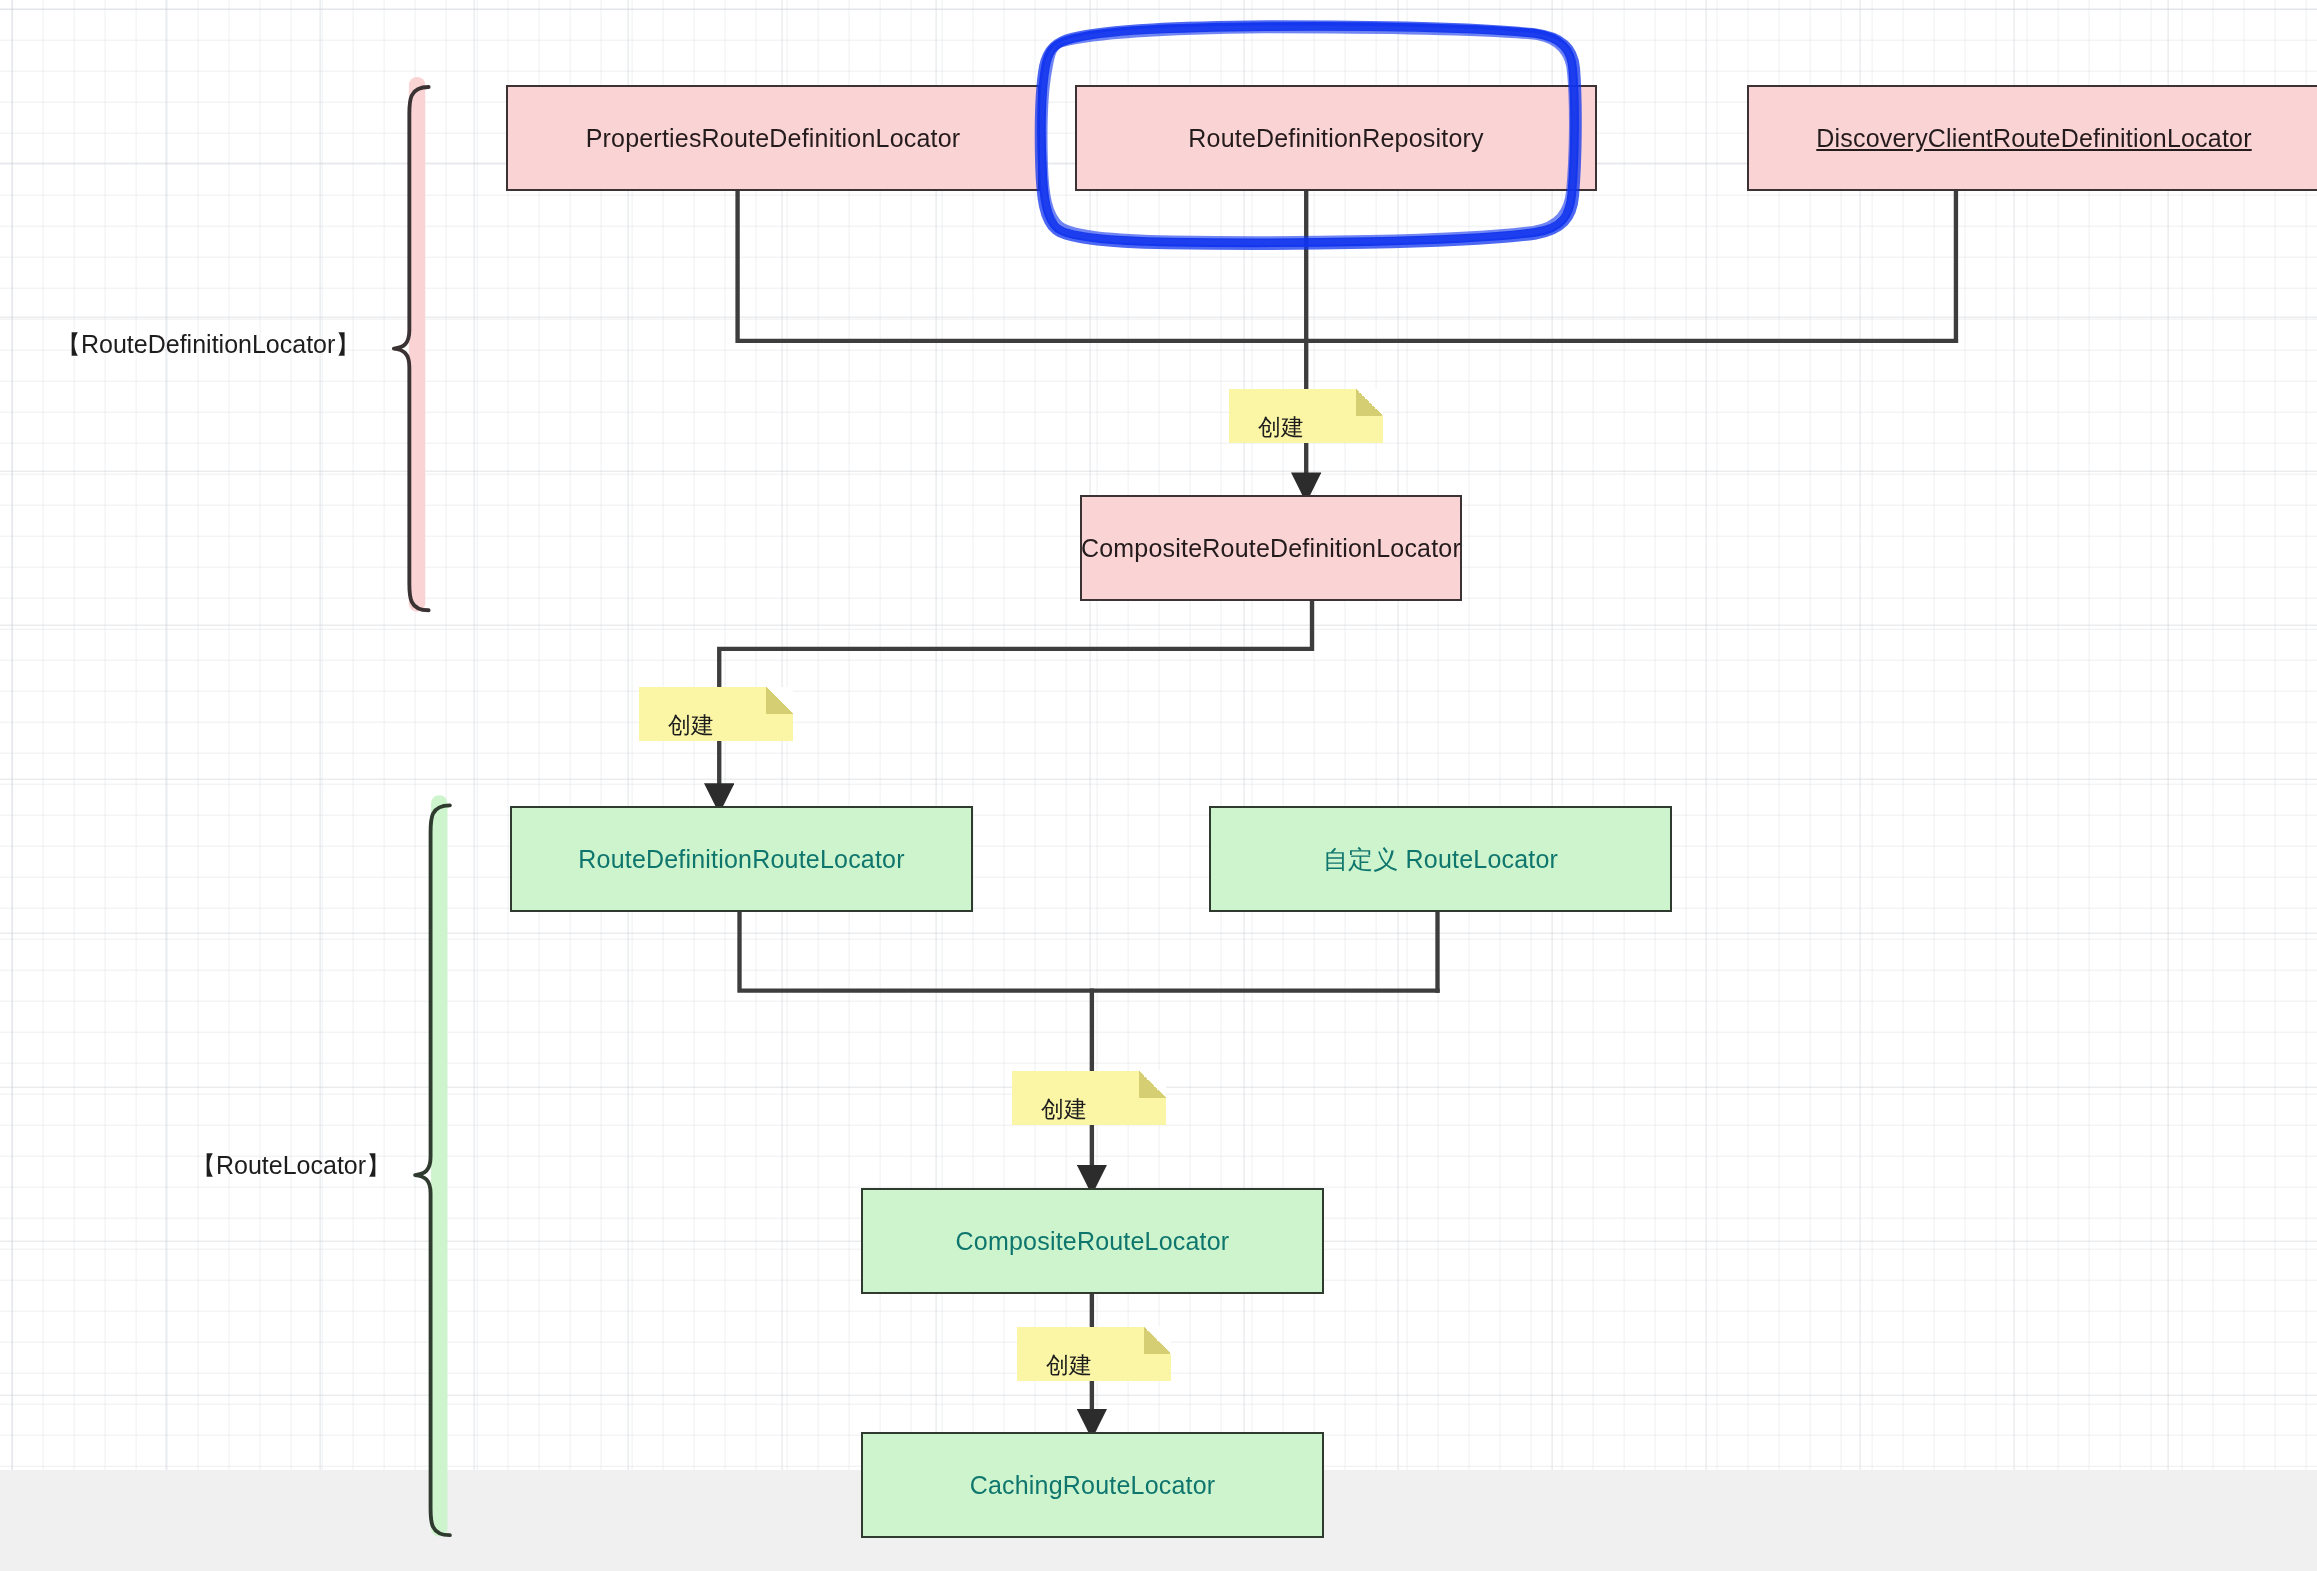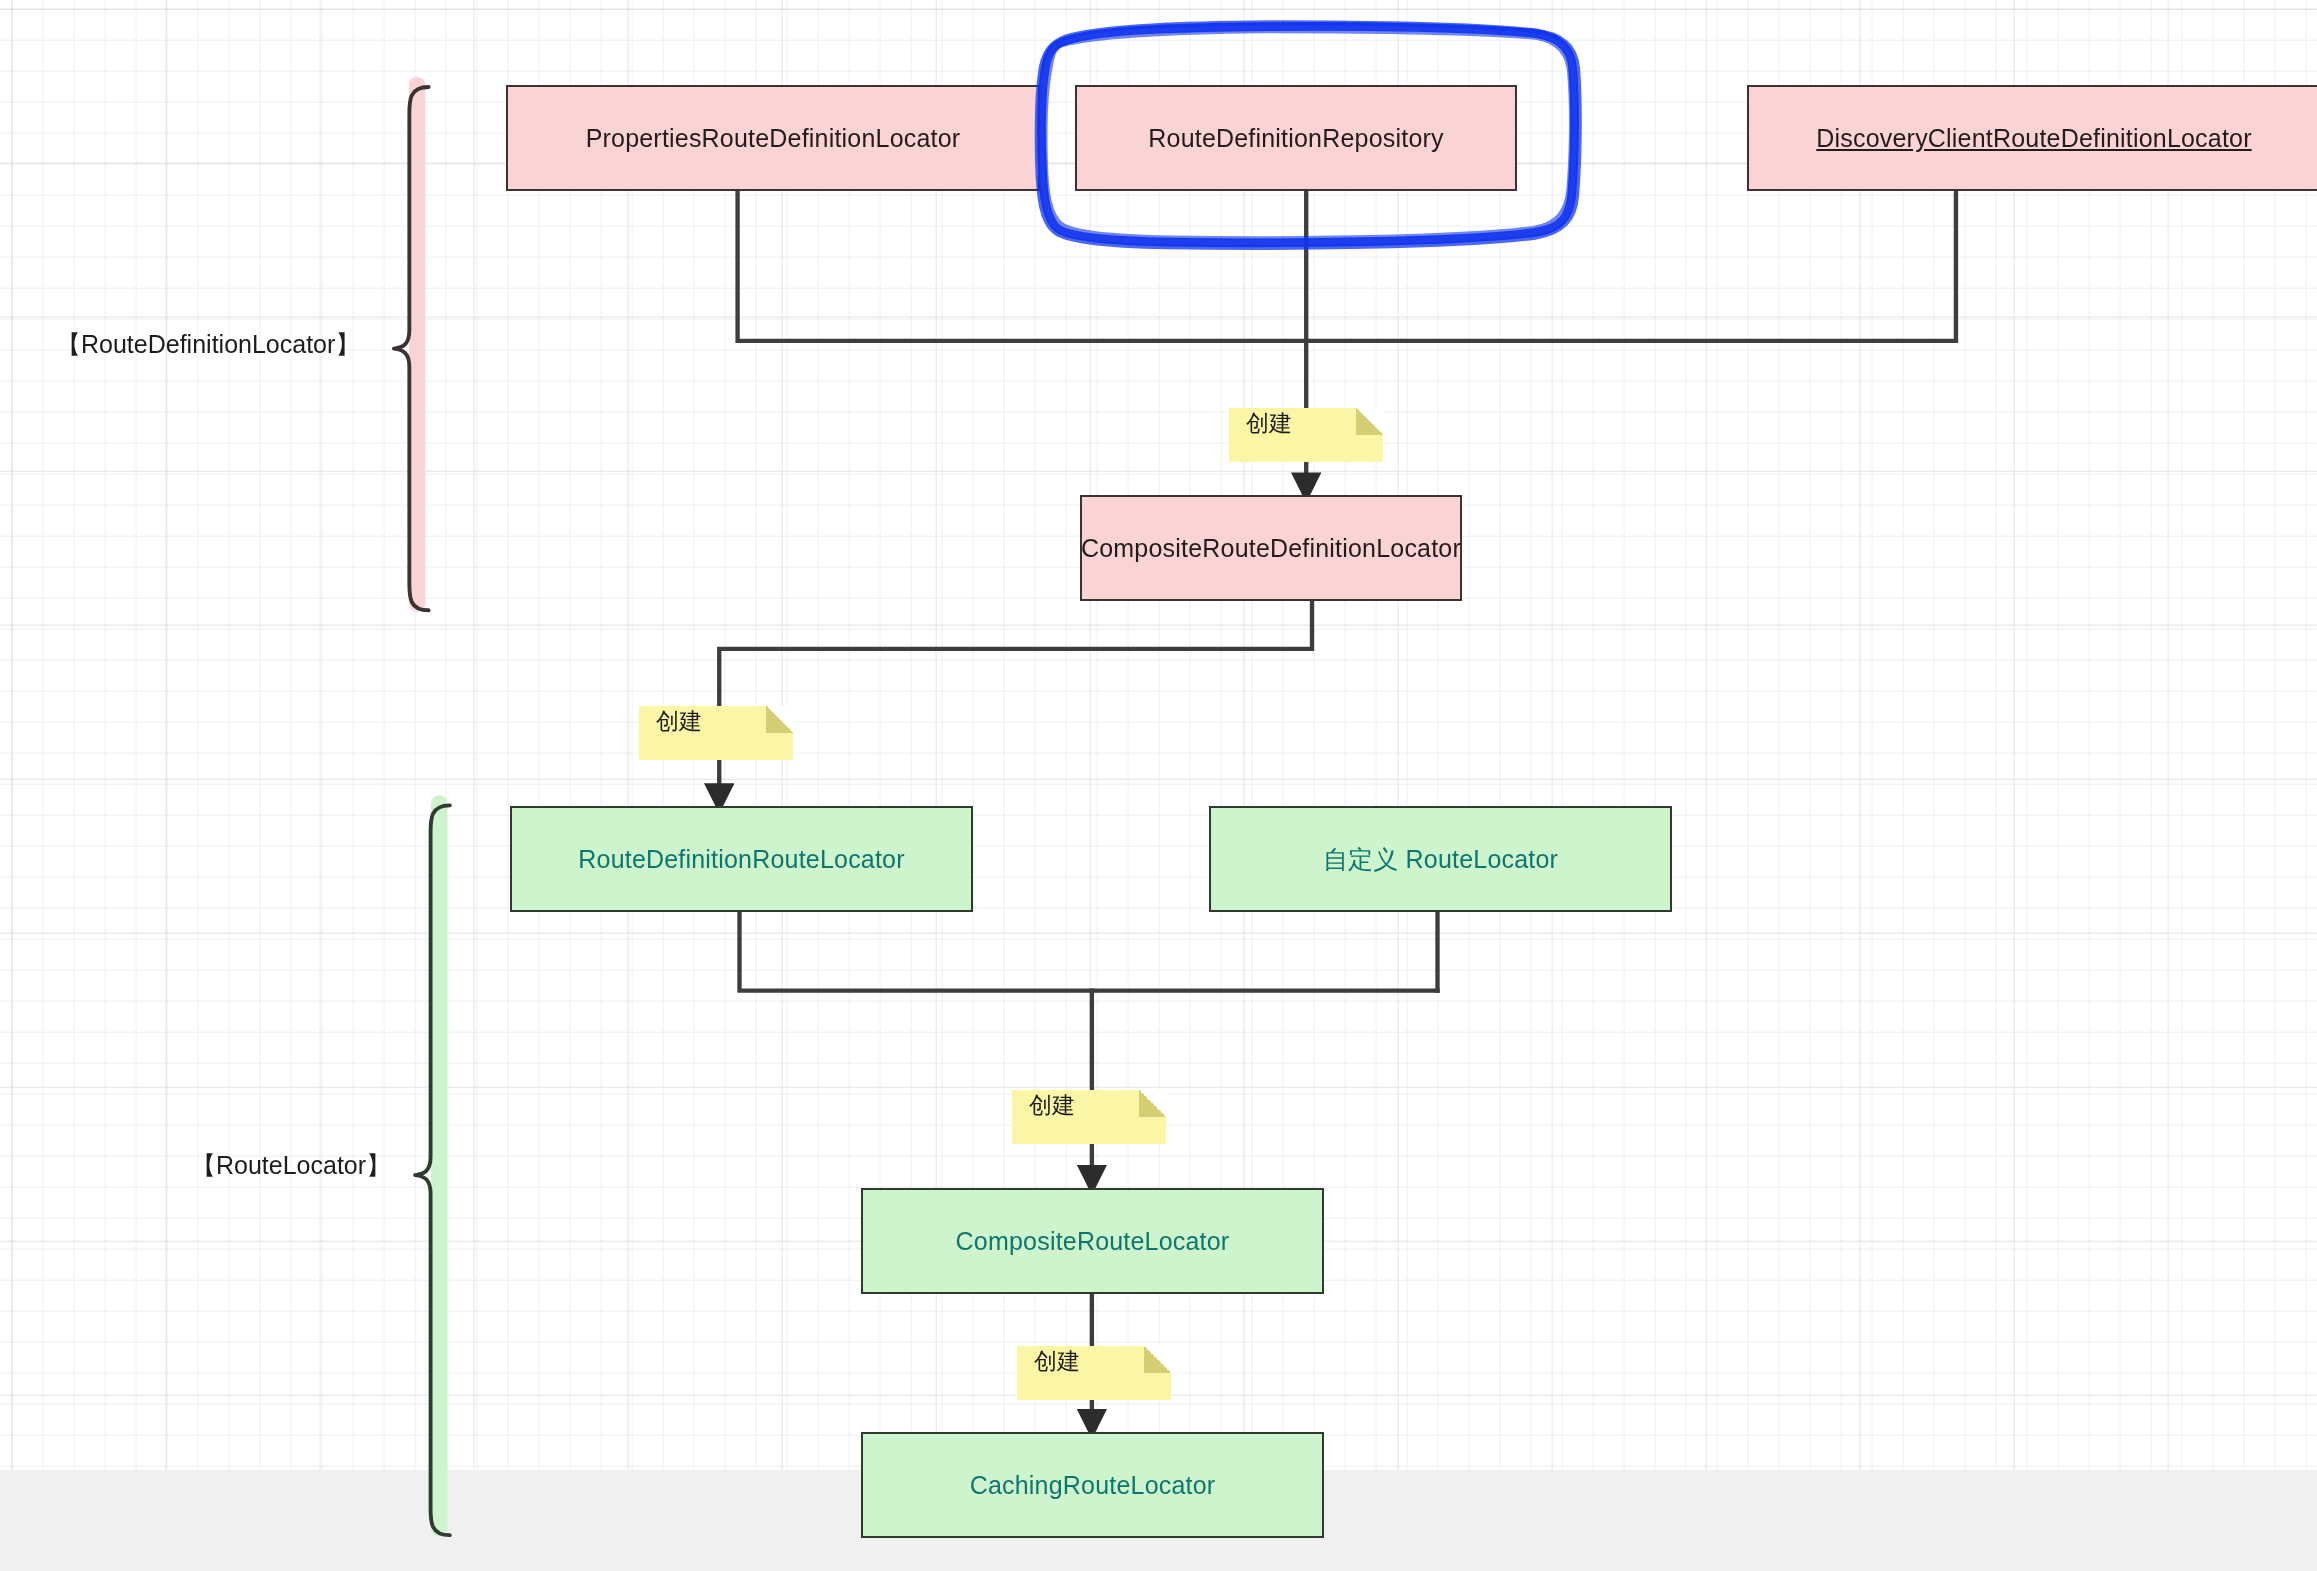--- a/index.html
+++ b/index.html
@@ -69,23 +69,22 @@
     color: #0f766e;
   }
   .sticky {
     position: absolute;
     box-sizing: border-box;
     background: #fbf6a6;
     z-index: 5;
     font-size: 23px;
     color: #1d1d1d;
     display: flex;
-    align-items: flex-start;
-    padding-left: 17px;
-    margin-top: 19px;
+    align-items: flex-end;
+    padding-left: 29px;
   }
   .sticky .fold {
     position: absolute;
     right: 0;
     top: 0;
     width: 27px;
     height: 27px;
     background: linear-gradient(225deg, #ffffff 0 50%, #d6ce72 50% 100%);
   }
   .brace-label {
@@ -175,21 +174,21 @@
                C 21 122 22 82 26 60 C 29 43 30 35 40 32 Z"></path>
     </g>
   </svg>
 
   <div class="brace-label" style="left:56px; top:328px;">【RouteDefinitionLocator】</div>
 
   <div class="brace-label" style="left:191px; top:1149px;">【RouteLocator】</div>
 
   <div class="node pink" style="left:506px; top:85px; width:534px; height:106px;">PropertiesRouteDefinitionLocator</div>
 
-  <div class="node pink" style="left:1075px; top:85px; width:442px; height:106px;">RouteDefinitionRepository</div>
+  <div class="node pink" style="left:1075px; top:85px; width:522px; height:106px;">RouteDefinitionRepository</div>
 
   <div class="node pink" style="left:1747px; top:85px; width:574px; height:106px;text-decoration:underline;">DiscoveryClientRouteDefinitionLocator</div>
 
   <div class="node pink" style="left:1080px; top:495px; width:382px; height:106px;">CompositeRouteDefinitionLocator</div>
 
   <div class="node green" style="left:510px; top:806px; width:463px; height:106px;">RouteDefinitionRouteLocator</div>
 
   <div class="node green" style="left:861px; top:1188px; width:463px; height:106px;">CompositeRouteLocator</div>
 
   <div class="node green" style="left:1209px; top:806px; width:463px; height:106px;">自定义 RouteLocator</div>

